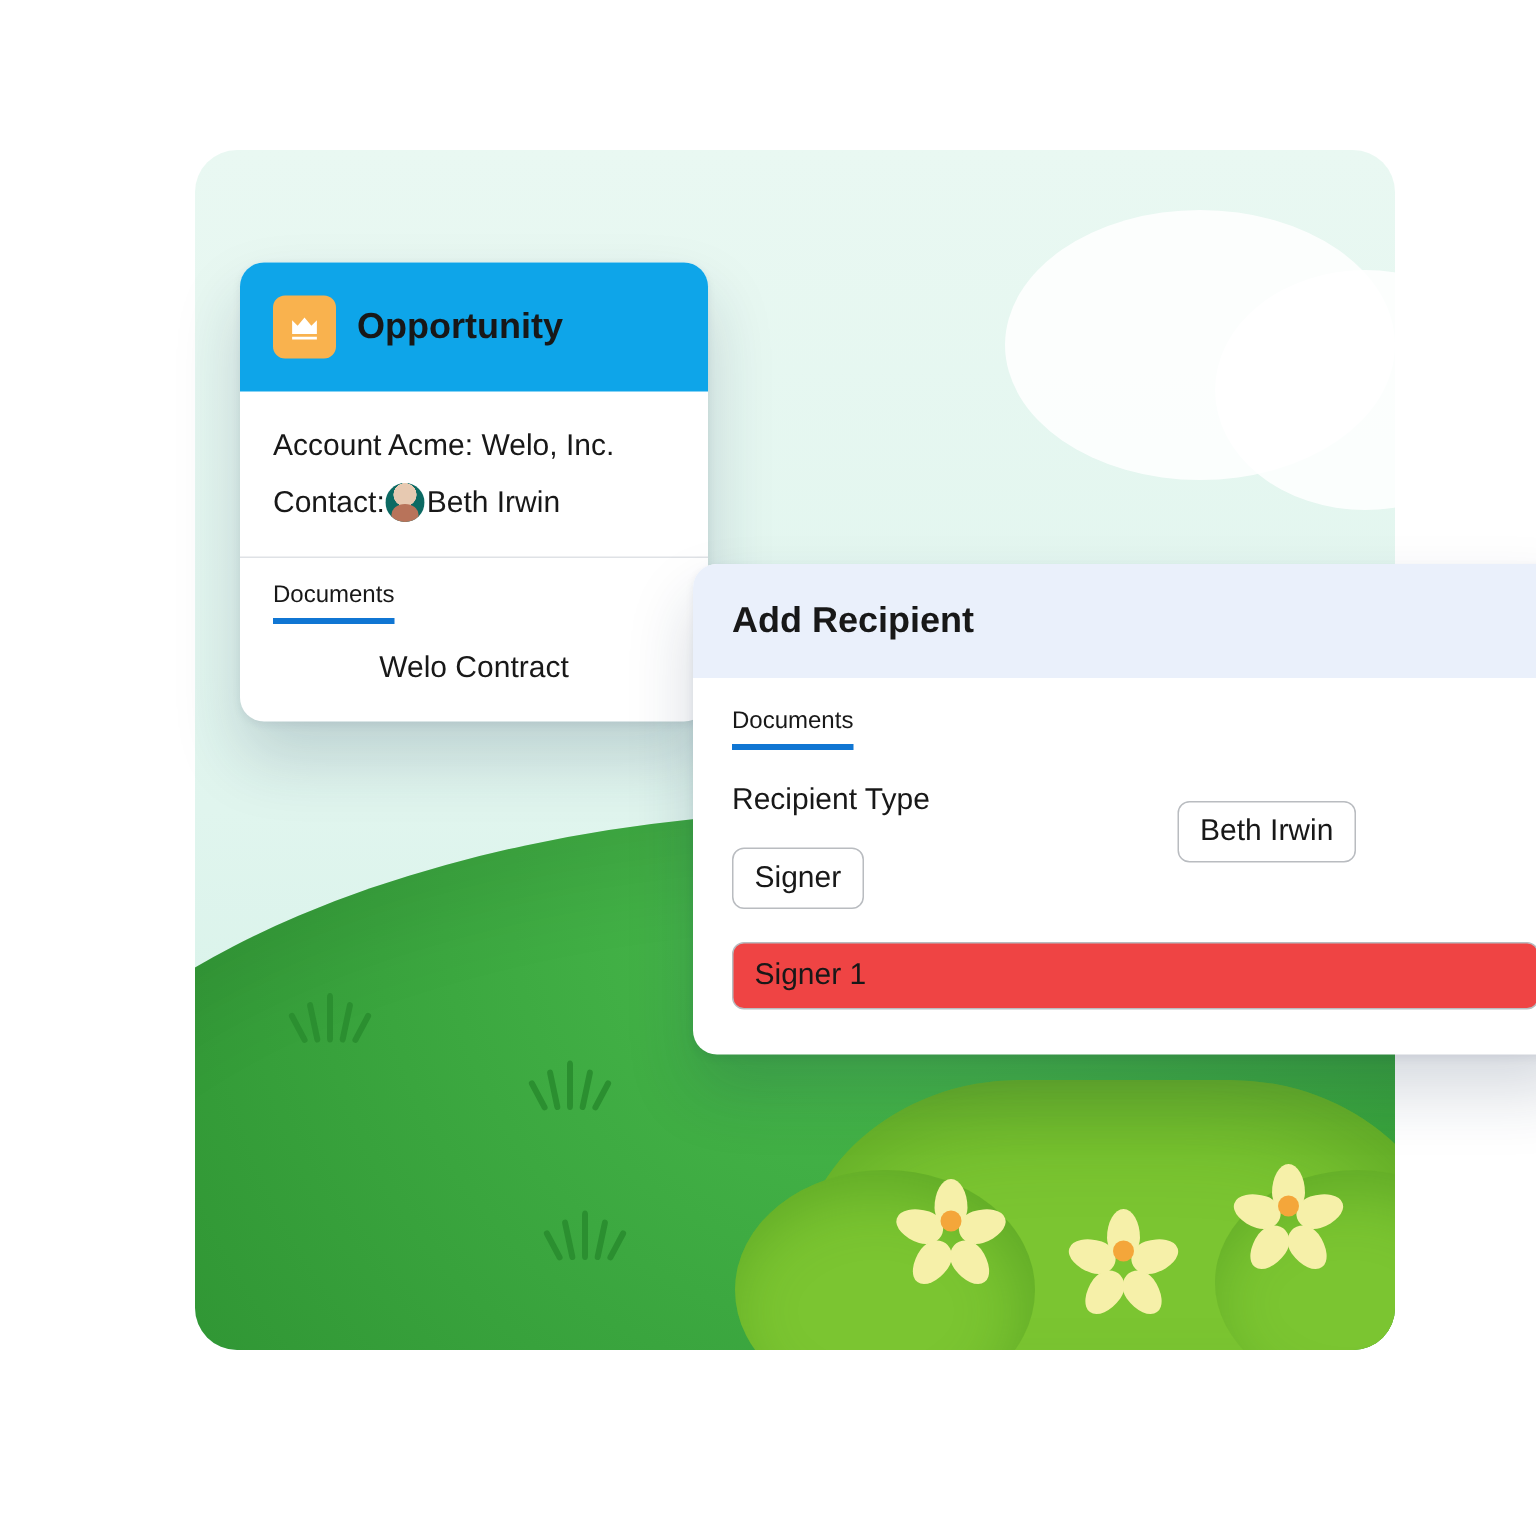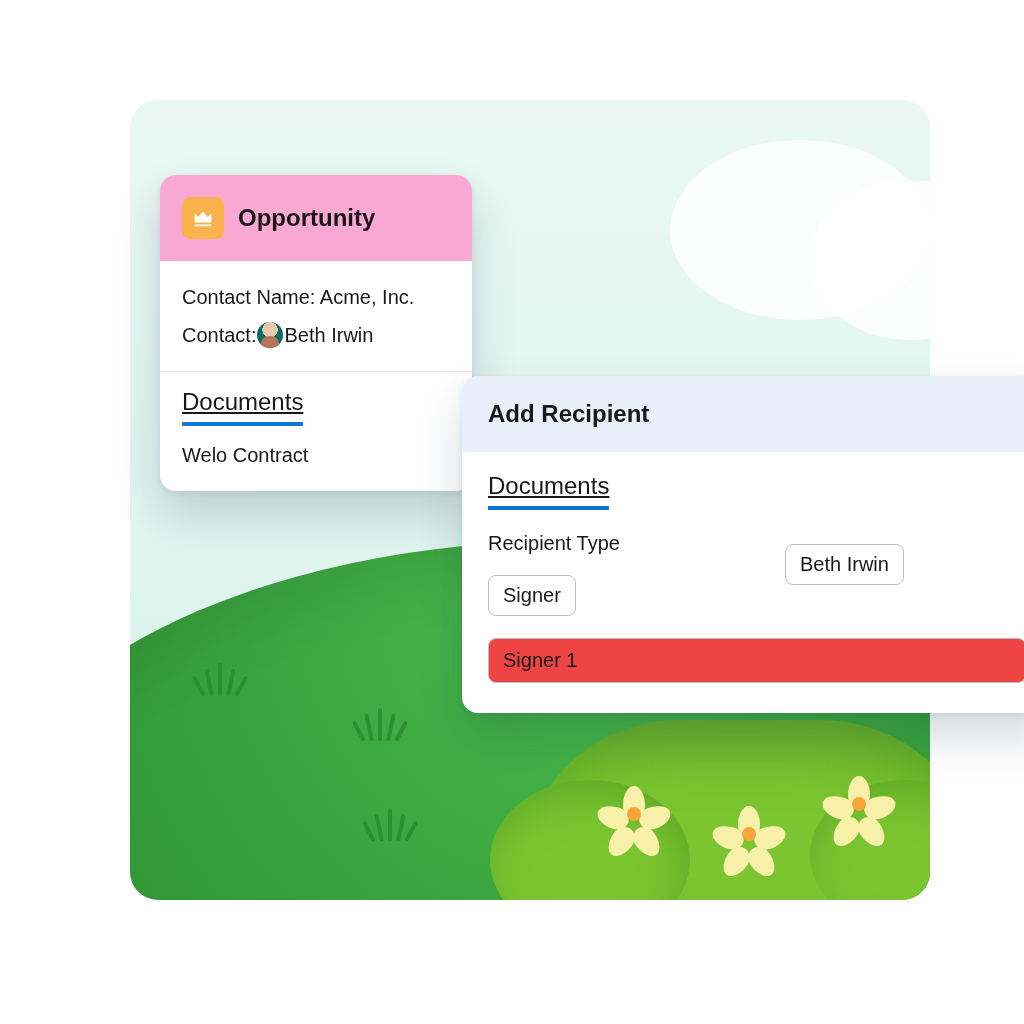--- a/index.html
+++ b/index.html
@@ -62,35 +62,35 @@
   .flower .center{ position:absolute; left:19px; top:19px; width:14px; height:14px; background:#f4a63a; border-radius:50%; }
 
   
   .card {
     position: absolute; background: #ffffff; border-radius: 16px;
     box-shadow: 0 24px 44px rgba(23, 43, 77, 0.18), 0 2px 6px rgba(23,43,77,.08);
     color: #181818;
   }
 
   .opportunity-card { left: 160px; top: 175px; width: 312px; }
-  .opportunity-header { background:#f9a8d4; border-radius:16px 16px 0 0; padding:22px 22px; display:flex; align-items:center; gap:14px; }
+  .opportunity-header { background:#0ea5e9; border-radius:16px 16px 0 0; padding:22px 22px; display:flex; align-items:center; gap:14px; }
   .opp-icon { width:42px; height:42px; background:#f9b24e; border-radius:8px; display:flex; align-items:center; justify-content:center; }
   .opp-icon svg{ width:22px; height:22px; fill:#fff; }
   .opportunity-title { font-weight:700; font-size:24px; }
 
   .opp-body { padding:20px 22px 10px; font-size:20px; line-height:1.6; }
   .contact-row { display:flex; align-items:center; gap:1px; margin-top:6px; }
   .avatar { width:26px; height:26px; border-radius:50%; background: radial-gradient(circle at 50% 30%, #e7c9b1 0 34%, transparent 35%), linear-gradient(#0c6a63,#0c6a63); background-color:#0c6a63; display:inline-block; overflow:hidden; position:relative; }
   .avatar::after{content:""; position:absolute; left:4px; bottom:-2px; width:18px; height:14px; background:#b8735a; border-radius:50% 50% 0 0;}
 
   .opp-divider { height:1px; background:#dfe2e6; margin:10px 0 0; }
 
   .opp-docs { padding:16px 22px 24px; }
-  .tab-label { display:inline-block; font-size:24px; padding-bottom:6px; border-bottom:4px solid #1076d3;text-decoration:underline; }
-  .doc-name { font-size:20px; margin-top:18px; }
+  .tab-label { display:inline-block; font-size:16px; padding-bottom:6px; border-bottom:4px solid #1076d3; }
+  .doc-name { font-size:20px; margin-top:18px;text-align:center; }
   .send-btn { margin-top:22px; display:inline-block; padding:12px 18px; border:2.5px solid #1f8364; color:#1f8364; border-radius:10px; font-size:22px; font-weight:600; background:#fff; cursor:pointer; }
 
   .recipient-card { left: 462px; top: 376px; width: 590px; }
   .recipient-header { background:#eaf0fb; border-radius:16px 16px 0 0; padding:24px 26px; font-weight:700; font-size:24px; }
   .recipient-body { padding:20px 26px 30px; }
   .field-label { font-size:20px; margin-top:8px; }
   .row2 { display:flex; gap:56px; margin-top:14px;justify-content:flex-end; }
   .col { flex:1; }
   .pill-input { margin-top:20px; display:inline-block; padding:8px 14px; border:1.5px solid #b9bcc0; border-radius:8px; font-size:20px; background:#fff; }
   .wide-input { margin-top:8px; width:100%; padding:10px 14px; border:1.5px solid #b9bcc0; border-radius:8px; font-size:20px; background:#ef4444; }
@@ -136,23 +136,23 @@
   <div class="opportunity-header">
     <div class="opp-icon">
       <svg viewBox="0 0 24 24">
           <path d="M3 7l4 4 5-6 5 6 4-4v10H3V7zm0 12h18v2H3v-2z"></path>
         </svg>
     </div>
     <div class="opportunity-title">Opportunity</div>
   </div>
   <div class="opp-body">
     <div>
-      <span>Contact Name:</span>
+      <span>Account Acme:</span>
       <span> </span>
-      <span>Acme, Inc.</span>
+      <span>Welo, Inc.</span>
     </div>
     <div class="contact-row">
       <span>Contact:</span>
       <span class="avatar"></span>
       <span>Beth Irwin</span>
     </div>
   </div>
   <div class="opp-divider"></div>
   <div class="opp-docs">
     <div class="tab-label">Documents</div>

